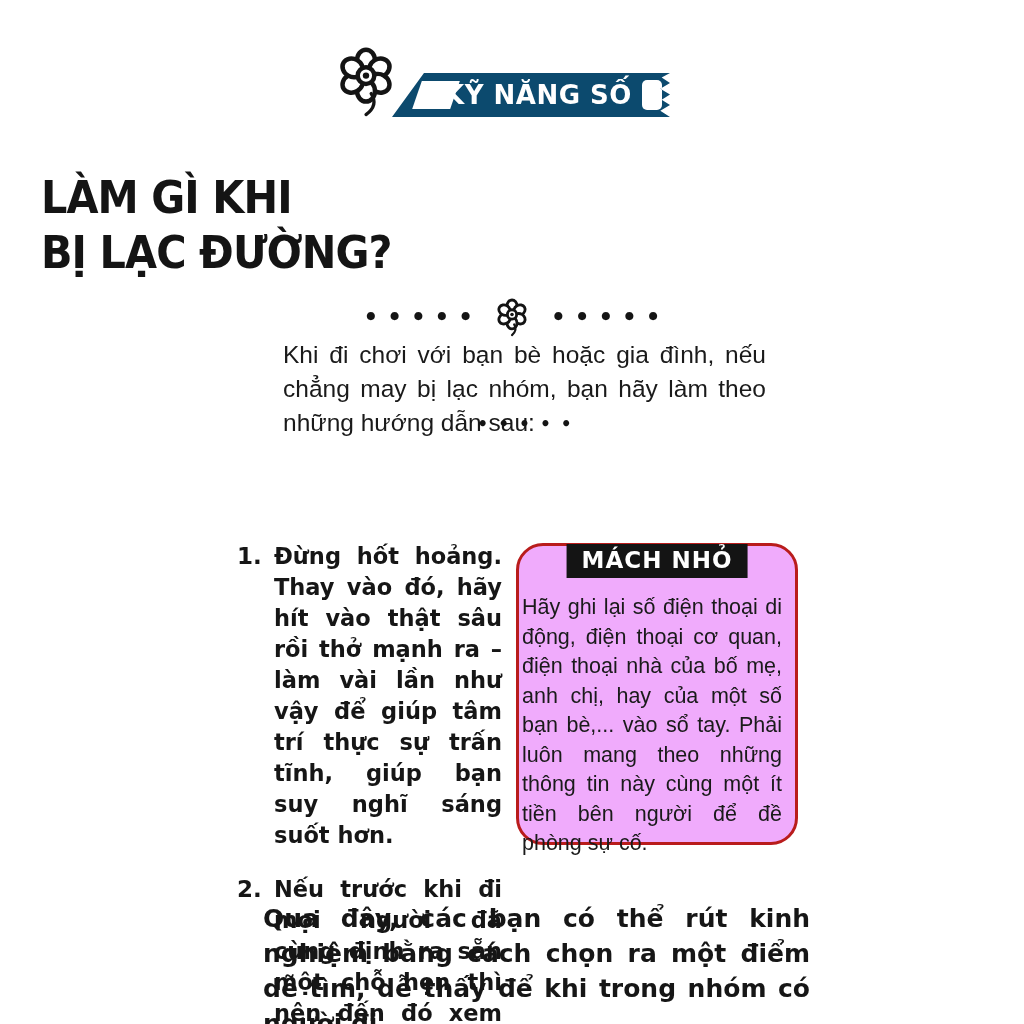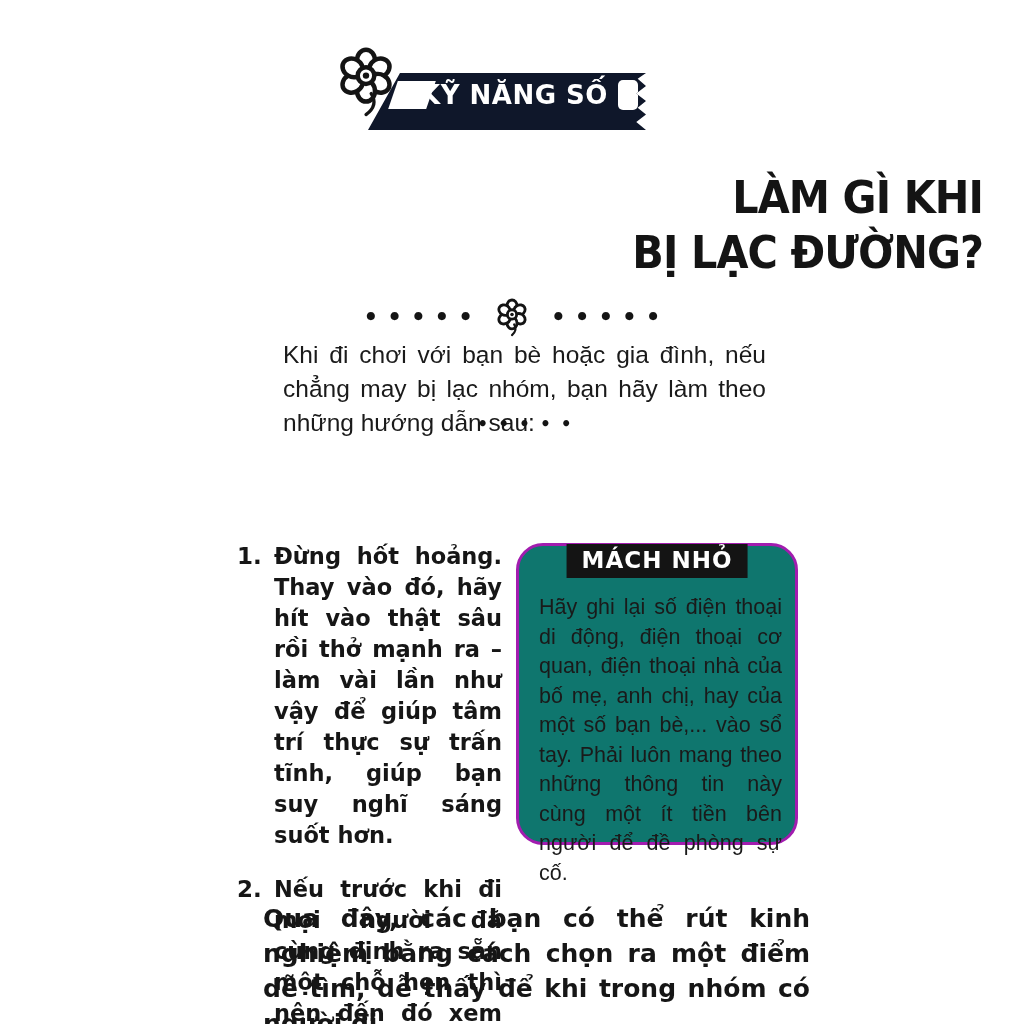--- a/index.html
+++ b/index.html
@@ -6,22 +6,22 @@
   html,body { background:#e8e8e8; }
   .page {
     position:relative; width:1024px; height:1024px; margin:0 auto;
     background:#ffffff; color:#161616; overflow:hidden;
     font-family:"DejaVu Sans","Liberation Sans",sans-serif;
   }
 
   
   .flower-big { position:absolute; left:334px; top:44px; width:64px; height:76px; }
   .banner {
-    position:absolute; left:368px; top:73px; width:278px; height:57px;
-    background:#0f172a;
+    position:absolute; left:392px; top:73px; width:278px; height:44px;
+    background:#0c4a6e;
     clip-path:polygon(0 100%, 11.5% 0, 100% 0, 97% 10%, 100% 23%, 96.5% 36%,
                       100% 49%, 97% 61%, 100% 73%, 96.5% 86%, 100% 100%);
   }
   .banner-slash {
     position:absolute; left:25px; top:8px; width:38px; height:28px;
     background:#ffffff; transform:skewX(-19deg);
   }
   .banner-notch {
     position:absolute; left:250px; top:7px; width:20px; height:30px;
     background:#ffffff; border-radius:5px;
@@ -29,21 +29,21 @@
   .banner-label {
     position:absolute; left:74px; top:0; width:172px; height:44px;
     display:flex; align-items:center; justify-content:center;
     color:#ffffff; font-weight:bold; font-size:26px; letter-spacing:.5px;
     white-space:nowrap;
   }
 
   
   .title {
     position:absolute; top:170px; left:0; width:100%;
-    text-align:right; font-weight:bold; font-size:45px; line-height:55px;
+    text-align:left; font-weight:bold; font-size:45px; line-height:55px;
     letter-spacing:-1px; color:#141414;
   }
   .title span { display:block; transform:scaleX(.92); transform-origin:center; }
 
   
   .ornament {
     position:absolute; top:296px; left:0; width:100%; height:42px;
     display:flex; align-items:center; justify-content:center; gap:12px;
   }
   .orn-dots { font-size:23px; font-weight:bold; letter-spacing:9px; line-height:1;
@@ -70,29 +70,29 @@
     color:#161616;
   }
   .step-text {
     flex:1; font-size:22.5px; line-height:31px; font-weight:700;
     text-align:justify; color:#161616;
   }
 
   
   .tipbox {
     position:absolute; top:543px; left:516px; width:282px; height:302px;
-    border:3px solid #a21caf; border-radius:27px; background:#0f766e;
+    border:3px solid #b91c1c; border-radius:27px; background:#f0abfc;
   }
   .tipbox-label {
     position:absolute; top:-2px; left:50%; transform:translateX(-50%);
     background:#141414; color:#ffffff; padding:3px 15px 5px;
     font-size:23px; font-weight:bold; letter-spacing:1px; white-space:nowrap;
   }
   .tipbox-body {
-    padding:47px 13px 0 20px;
+    padding:47px 13px 0 3px;
     font-family:"Liberation Sans","DejaVu Sans",sans-serif;
     font-size:21.5px; line-height:29.5px; text-align:justify; color:#1a1a1a;
   }
 
   
   .closing {
     position:absolute; top:901px; left:263px; width:547px;
     font-size:25px; line-height:35px; font-weight:600; text-align:justify;
     color:#161616;
   }

